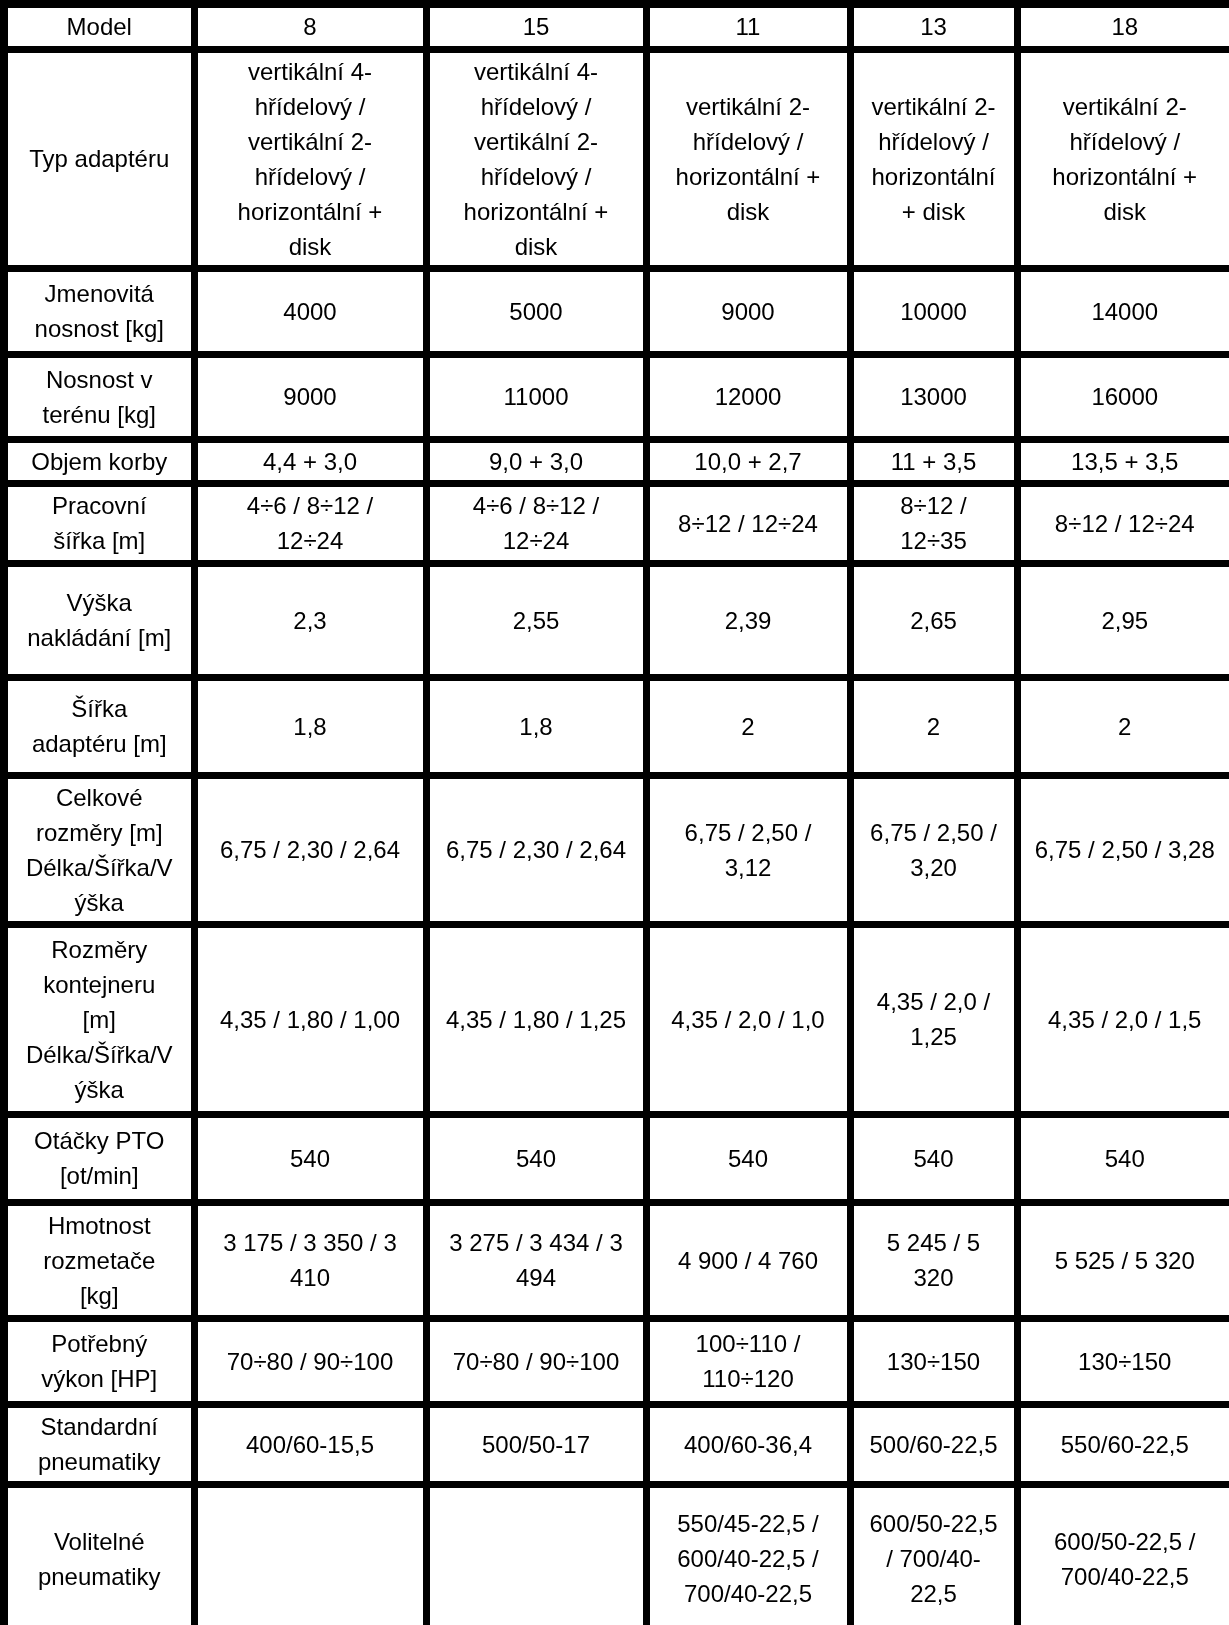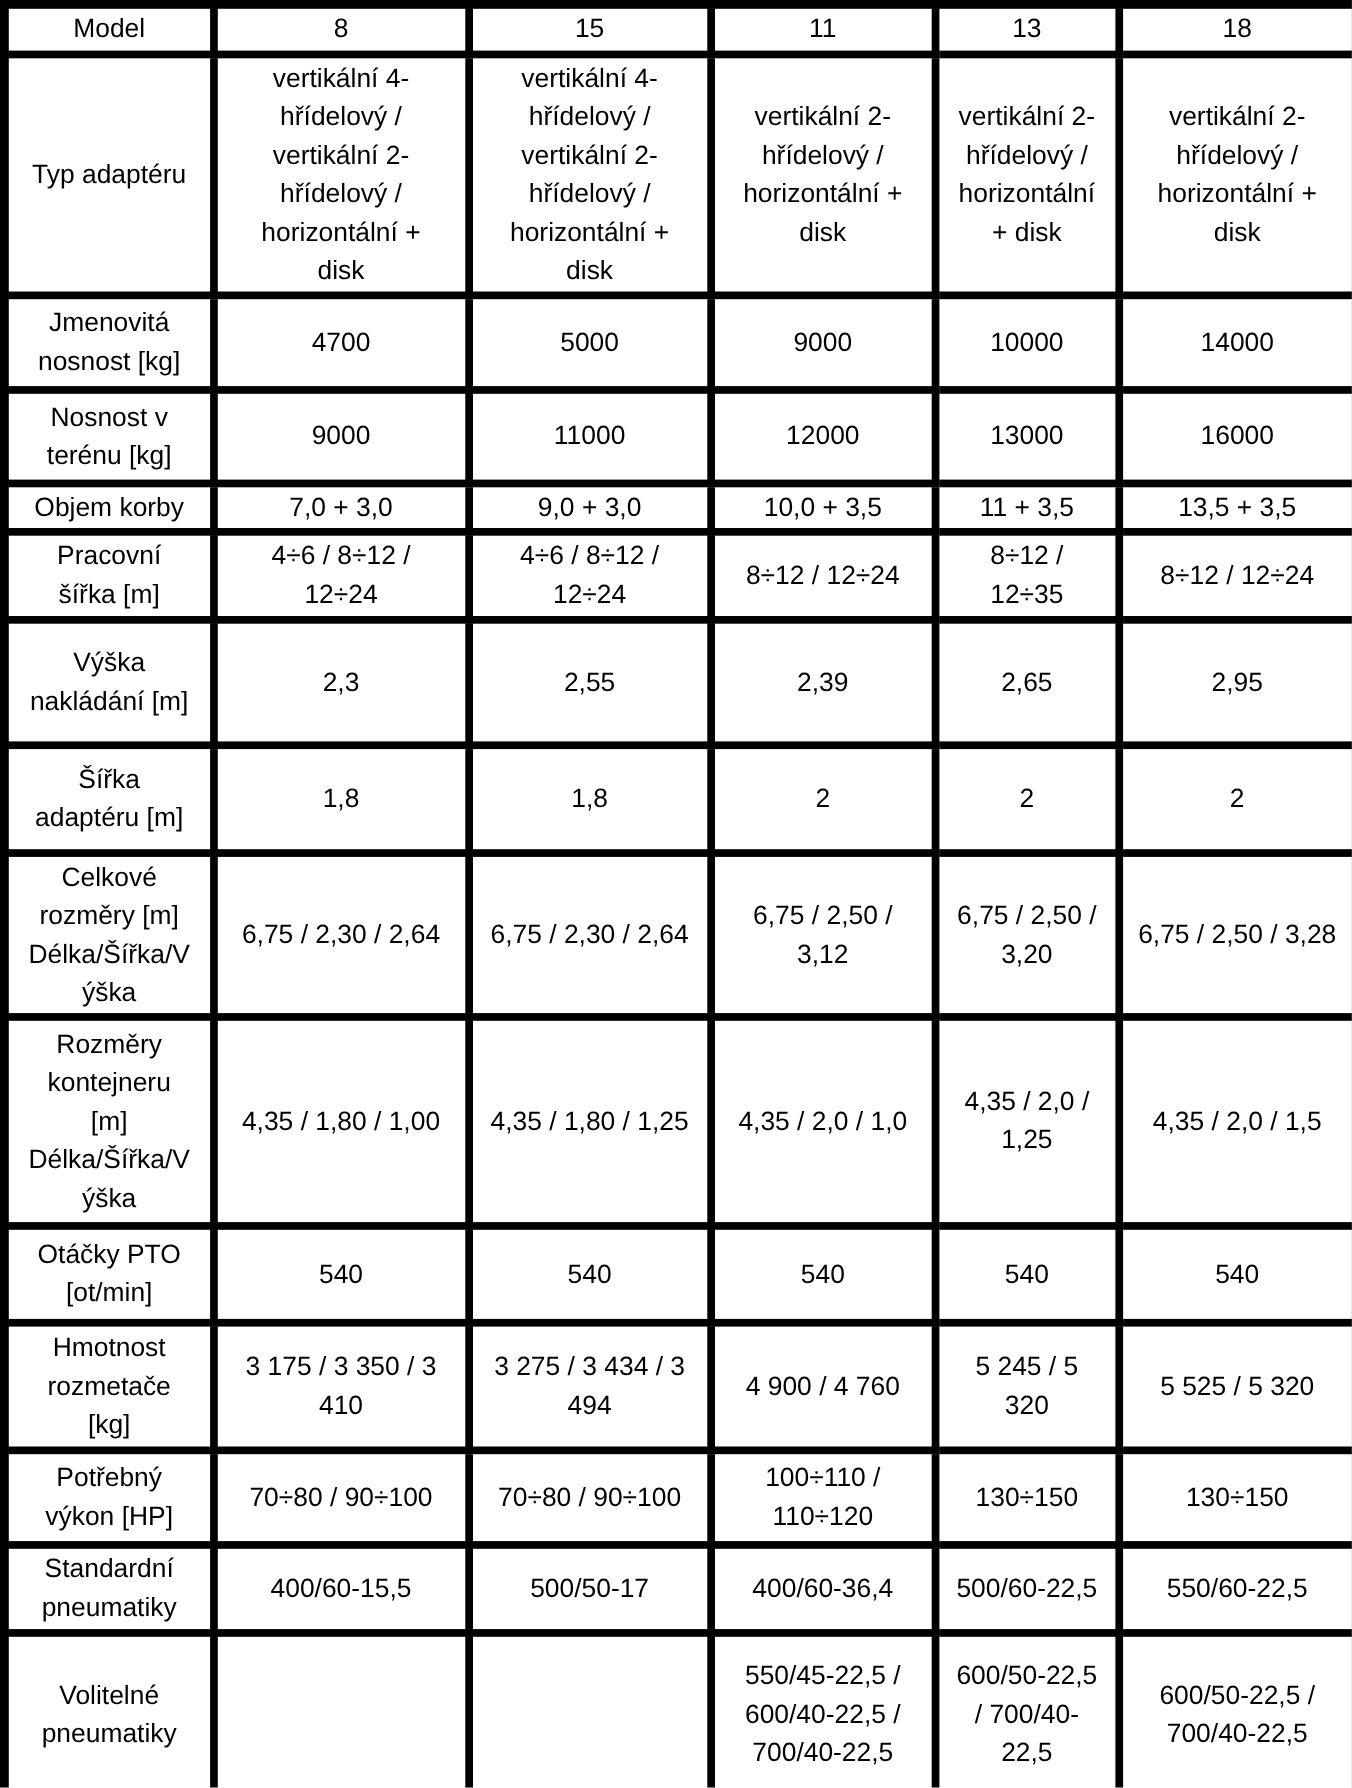--- a/index.html
+++ b/index.html
@@ -97,42 +97,42 @@
 + disk</td>
         <td>vertikální 2-
 hřídelový /
 horizontální +
 disk</td>
       </tr>
 
       <tr>
         <td>Jmenovitá
 nosnost [kg]</td>
-        <td>4700</td>
+        <td>4000</td>
         <td>5000</td>
         <td>9000</td>
         <td>10000</td>
         <td>14000</td>
       </tr>
 
       <tr>
         <td>Nosnost v
 terénu [kg]</td>
         <td>9000</td>
         <td>11000</td>
         <td>12000</td>
         <td>13000</td>
         <td>16000</td>
       </tr>
 
       <tr>
         <td>Objem korby</td>
-        <td>7,0 + 3,0</td>
+        <td>4,4 + 3,0</td>
         <td>9,0 + 3,0</td>
-        <td>10,0 + 3,5</td>
+        <td>10,0 + 2,7</td>
         <td>11 + 3,5</td>
         <td>13,5 + 3,5</td>
       </tr>
 
       <tr>
         <td>Pracovní
 šířka [m]</td>
         <td>4÷6 / 8÷12 /
 12÷24</td>
         <td>4÷6 / 8÷12 /

